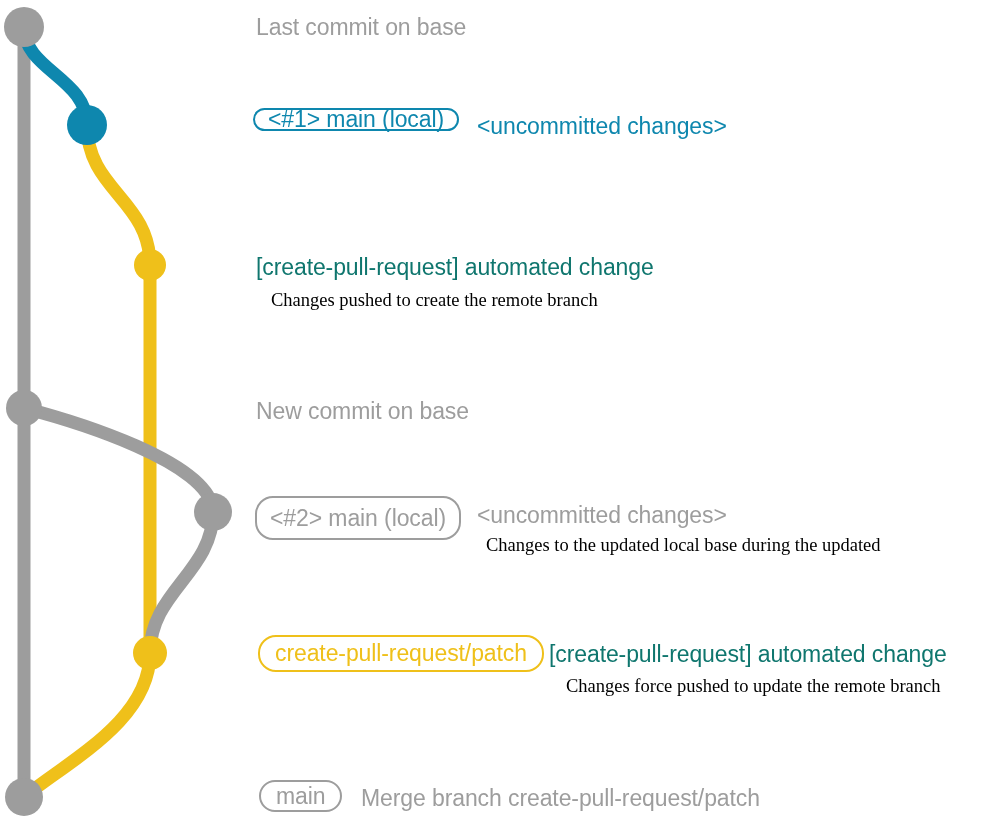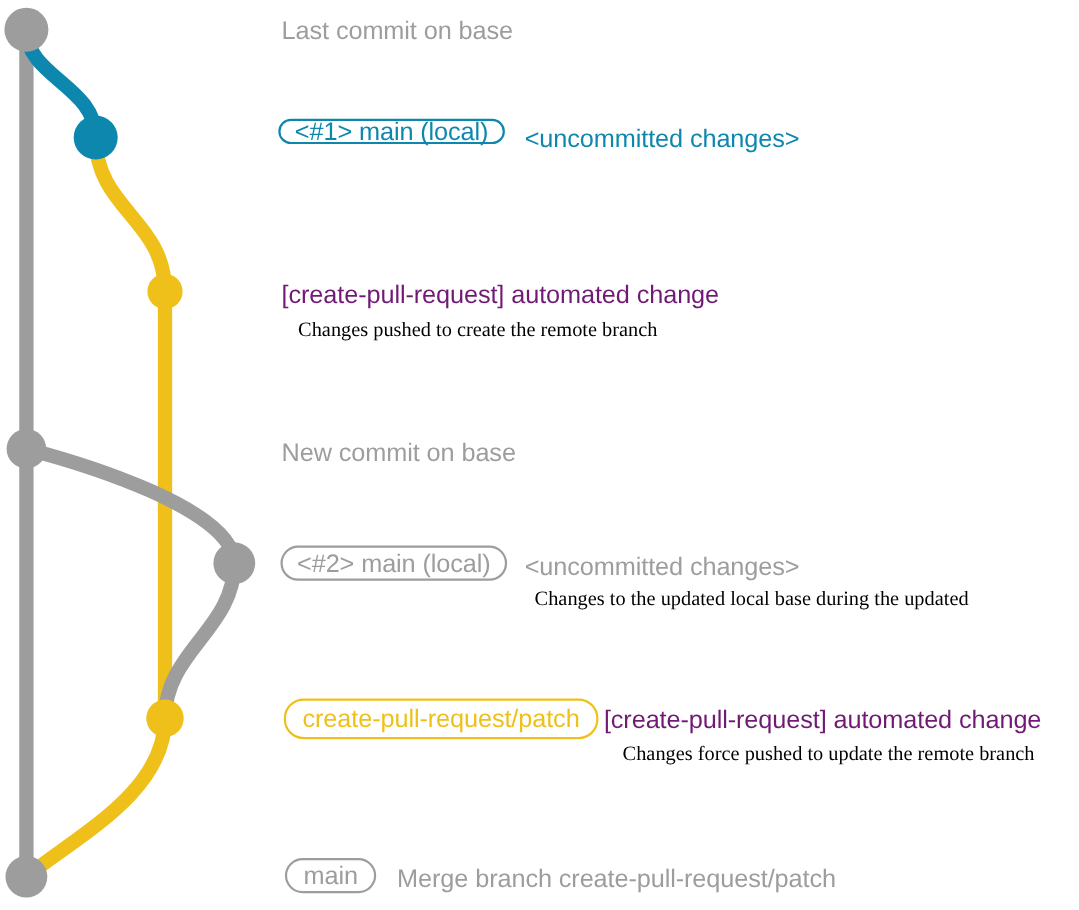--- a/index.html
+++ b/index.html
@@ -69,21 +69,21 @@
     white-space: nowrap;
     padding: 0 13px;
     letter-spacing: -0.1px;
   }
   .chip.small-pad { padding: 0 15px; }
 
   
   .c-gray  { color: #9d9d9d; }
   .c-teal  { color: #0e87ae; }
   .c-amber { color: #efc01a; }
-  .c-amber-strong { color: #701a75; }
+  .c-amber-strong { color: #0f766e; }
 </style>
 </head>
 <body>
 
 <svg id="graph-canvas" viewBox="0 0 981 827" width="981" height="827" xmlns="http://www.w3.org/2000/svg">
 
   <path d="M 24,27 L 24,797" fill="none" stroke="#9d9d9d" stroke-width="13" stroke-linecap="round"></path>
 
   <path d="M 24,27 C 24,70 87,78 87,125" fill="none" stroke="#0e87ae" stroke-width="13" stroke-linecap="round"></path>
 
@@ -109,21 +109,21 @@
   <div class="chip c-teal" style="left:253px; top:108px; height:23px;">
     <span>&lt;#1&gt; main (local)</span>
   </div>
   <div class="row-title c-teal" style="left:477px; top:112px;">&lt;uncommitted changes&gt;</div>
 
   <div class="row-title c-amber-strong" style="left:256px; top:253px;">[create-pull-request] automated change</div>
   <div class="row-desc" style="left:271px; top:289px;">Changes pushed to create the remote branch</div>
 
   <div class="row-title c-gray" style="left:256px; top:397px;">New commit on base</div>
 
-  <div class="chip c-gray" style="left:255px; top:496px; height:32px;">
+  <div class="chip c-gray" style="left:255px; top:496px; height:44px;">
     <span>&lt;#2&gt; main (local)</span>
   </div>
   <div class="row-title c-gray" style="left:477px; top:501px;">&lt;uncommitted changes&gt;</div>
   <div class="row-desc" style="left:486px; top:534px;">Changes to the updated local base during the updated</div>
 
   <div class="chip c-amber small-pad" style="left:258px; top:635px; height:37px;">
     <span>create-pull-request/patch</span>
   </div>
   <div class="row-title c-amber-strong" style="left:549px; top:640px;">[create-pull-request] automated change</div>
   <div class="row-desc" style="left:566px; top:675px;">Changes force pushed to update the remote branch</div>

